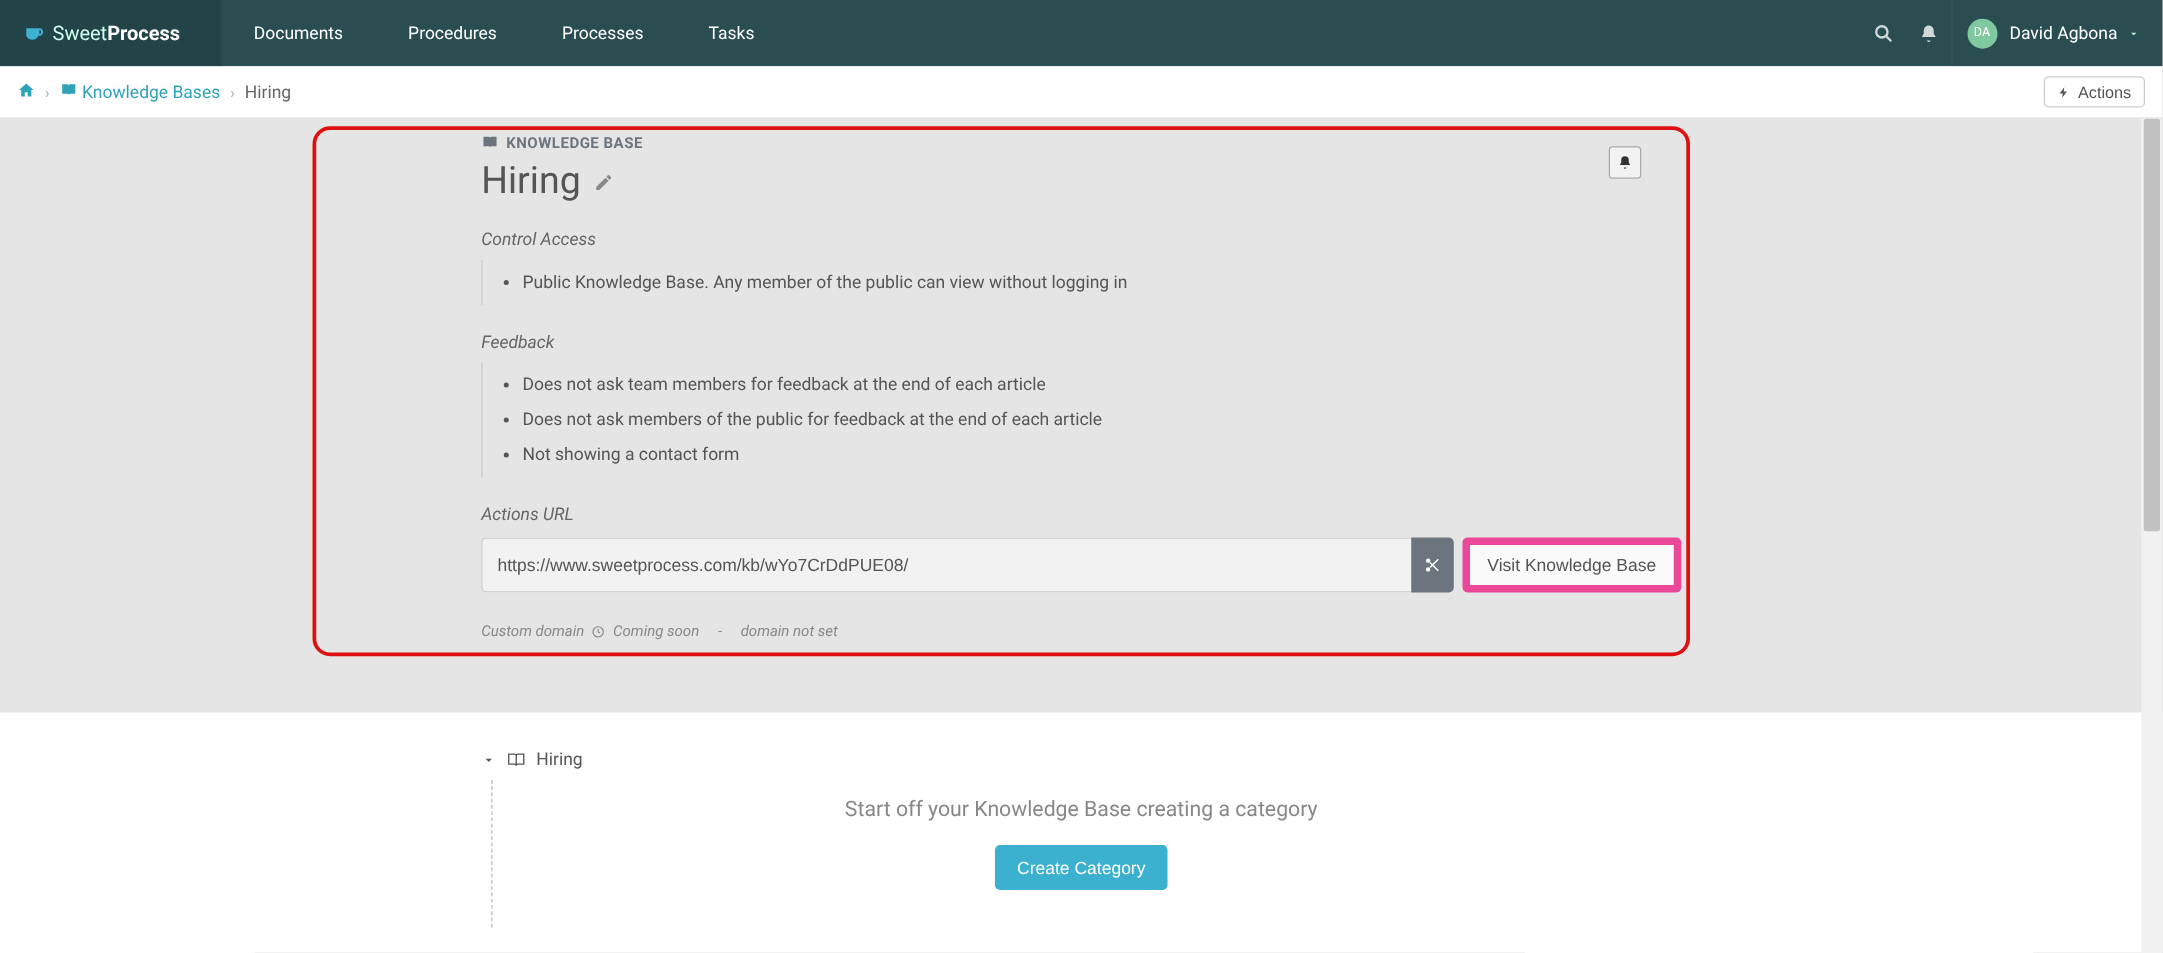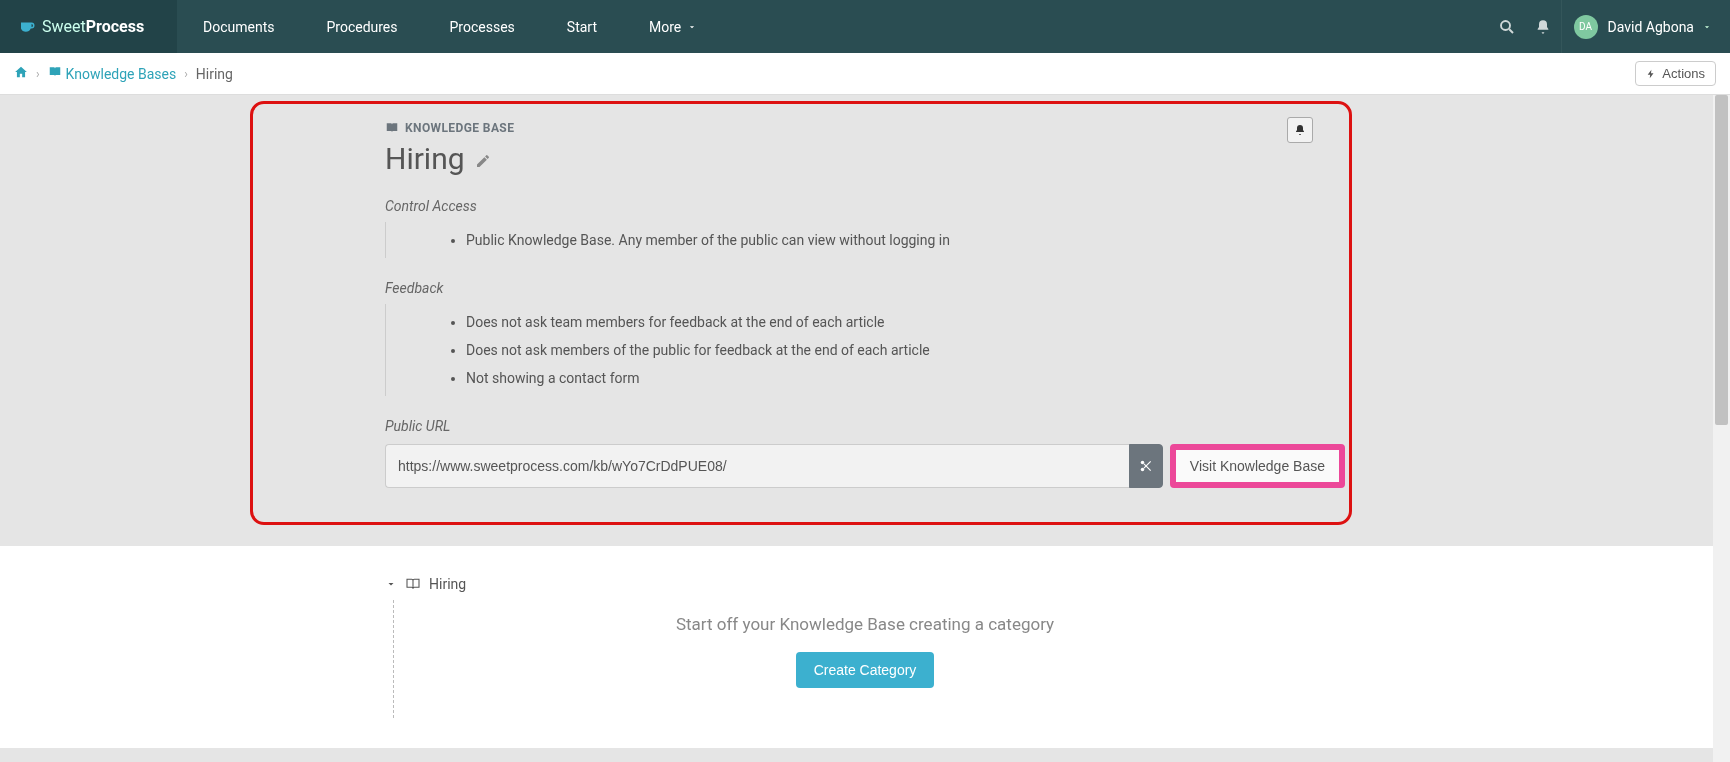--- a/index.html
+++ b/index.html
@@ -109,21 +109,21 @@
     width:1102px;
     height:424px;
     border:3px solid #d11;
     border-radius:14px;
     pointer-events:none;
   }
 
   .page-sheet {
     margin: 0 auto;
     width: 960px;
-    padding-top: 26px;
+    padding-top: 12px;
     position:relative;
   }
 
   .kb-label {
     color:#6c757d; font-size:12px; font-weight:700; letter-spacing:0.4px;
     display:flex; align-items:center; gap:6px;
   }
   .kb-title {
     font-size:30px; color:#555; margin-top:6px; display:flex; align-items:center; gap:10px;
     font-weight:400;
@@ -139,21 +139,21 @@
     border-radius:3px;
     background:#f2f2f2;
     display:flex; align-items:center; justify-content:center;
     color:#555;
     cursor:pointer;
   }
 
   .section-h { color:#666; font-size:14px; margin-top:22px;font-style:italic; }
   .section-body { border-left:1px solid #ccc; margin-top:8px; padding:4px 0 4px 0; }
   .section-body ul { list-style: disc; padding-left:32px; }
-  .section-body li { font-size:14px; color:#555; line-height:2.0;margin-left:48px; }
+  .section-body li { font-size:14px; color:#555; line-height:2.0; }
 
   .url-row { display:flex; align-items:stretch; margin-top:10px; gap:7px; }
   .url-input {
     flex:1;
     background:#f2f2f2;
     border:1px solid #ccc;
     border-right:none;
     border-radius:4px 0 0 4px;
     padding:8px 12px;
     font-size:14px;
@@ -251,27 +251,21 @@
     <svg width="18" height="18" viewBox="0 0 24 24" fill="#3cb0cf">
         <path d="M4 6h14a4 4 0 0 1 0 8h-1a7 7 0 0 1-13 0V6zm14 2v4a2 2 0 0 0 0-4z"></path>
       </svg>
     <span class="sweet">Sweet</span>
       <span class="process">Process</span>
   </div>
   <div class="nav-items">
     <div class="nav-item">Documents</div>
     <div class="nav-item">Procedures</div>
     <div class="nav-item">Processes</div>
-    <div class="nav-item">Start</div>
-    <div class="nav-item">
-      <span>More</span>
-      <svg style="margin-left:6px" width="10" height="10" viewBox="0 0 24 24" fill="#fff">
-          <path d="M7 10l5 5 5-5z"></path>
-        </svg>
-    </div>
+    <div class="nav-item">Tasks</div>
   </div>
   <div class="nav-spacer"></div>
   <div class="nav-icon">
     <svg width="18" height="18" viewBox="0 0 24 24" fill="none" stroke="#d0d8d9" stroke-width="2.5">
         <circle cx="10" cy="10" r="6"></circle>
         <line x1="20" y1="20" x2="15" y2="15"></line>
       </svg>
   </div>
   <div class="nav-icon">
     <svg width="16" height="16" viewBox="0 0 24 24" fill="#d0d8d9">
@@ -346,33 +340,43 @@
 
     <div class="section-h">Feedback</div>
     <div class="section-body">
       <ul>
         <li>Does not ask team members for feedback at the end of each article</li>
         <li>Does not ask members of the public for feedback at the end of each article</li>
         <li>Not showing a contact form</li>
       </ul>
     </div>
 
-    <div class="section-h">Public URL</div>
+    <div class="section-h">Actions URL</div>
     <div class="url-row">
       <input class="url-input" type="text" readonly="" value="https://www.sweetprocess.com/kb/wYo7CrDdPUE08/" style="">
       <div class="cut-btn">
         <svg width="14" height="14" viewBox="0 0 24 24" fill="#fff">
             <circle cx="6" cy="6" r="3"></circle>
             <circle cx="6" cy="18" r="3"></circle>
             <path d="M8.5 8.5L20 20M8.5 15.5L20 4" stroke="#fff" stroke-width="2"></path>
           </svg>
       </div>
       <button class="visit-btn">Visit Knowledge Base</button>
     </div>
 
+    <div class="custom-domain">
+      <span>Custom domain</span>
+      <svg width="11" height="11" viewBox="0 0 24 24" fill="none" stroke="#888" stroke-width="2">
+          <circle cx="12" cy="12" r="9"></circle>
+          <path d="M12 7v5l3 2"></path>
+        </svg>
+      <span>Coming soon</span>
+      &nbsp;<span>-</span>&nbsp;
+      <span>domain not set</span>
+    </div>
   </div>
 
   <div class="lower-area">
     <div class="lower-inner">
       <div class="tree-head">
         <svg width="12" height="12" viewBox="0 0 24 24" fill="#555">
             <path d="M7 10l5 5 5-5z"></path>
           </svg>
         <svg width="16" height="16" viewBox="0 0 24 24" fill="none" stroke="#555" stroke-width="1.6">
             <path d="M3 5h7a2 2 0 0 1 2 2v12a2 2 0 0 0-2-2H3V5zm18 0h-7a2 2 0 0 0-2 2v12a2 2 0 0 1 2-2h7V5z"></path>

